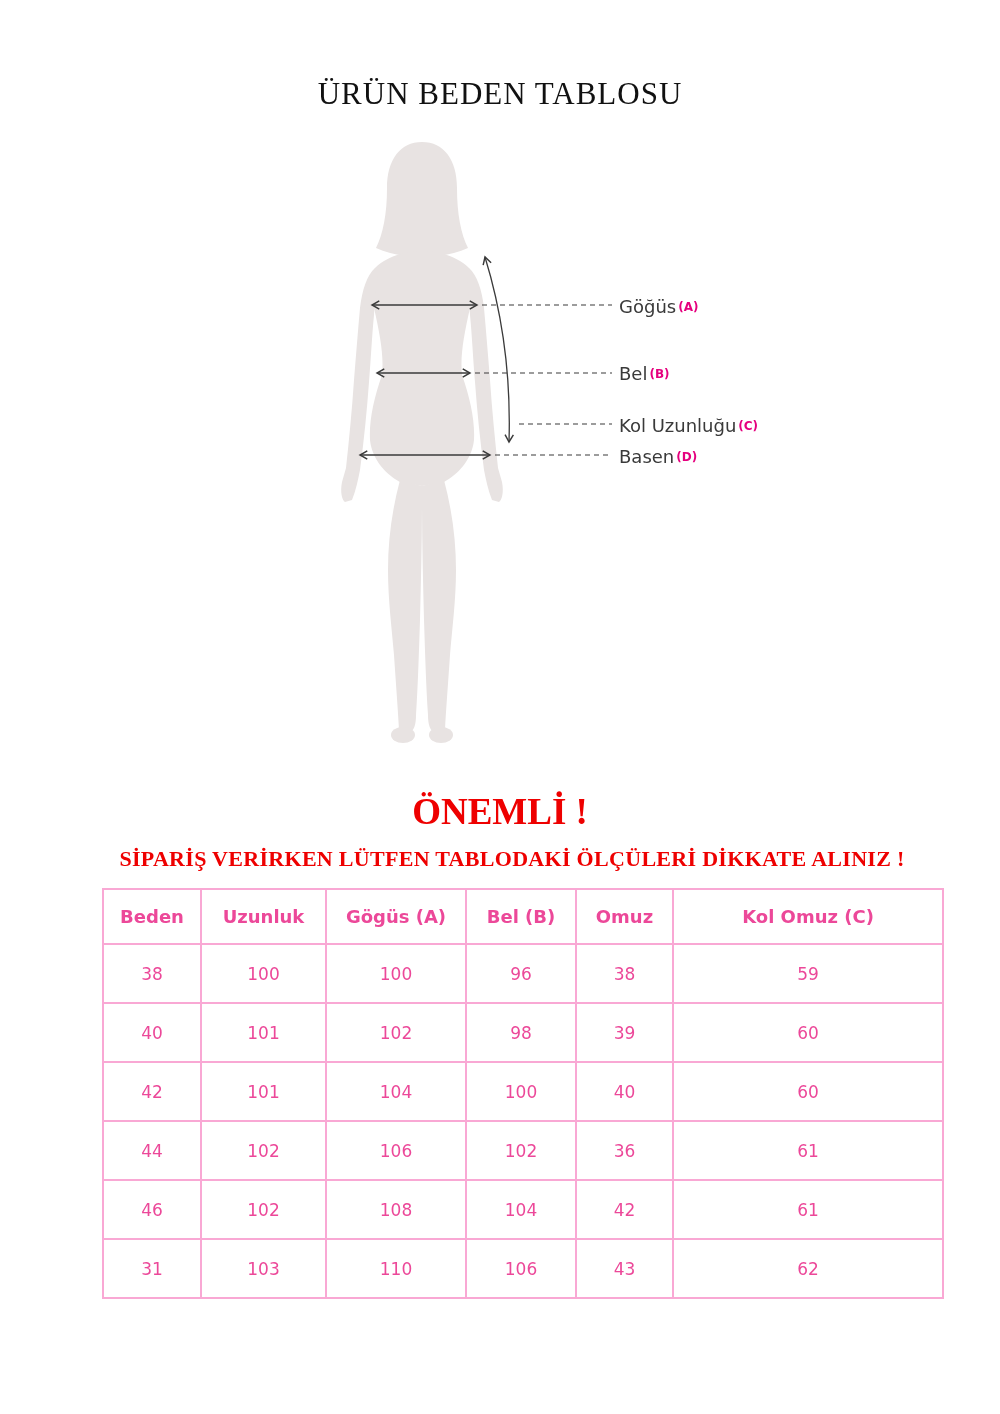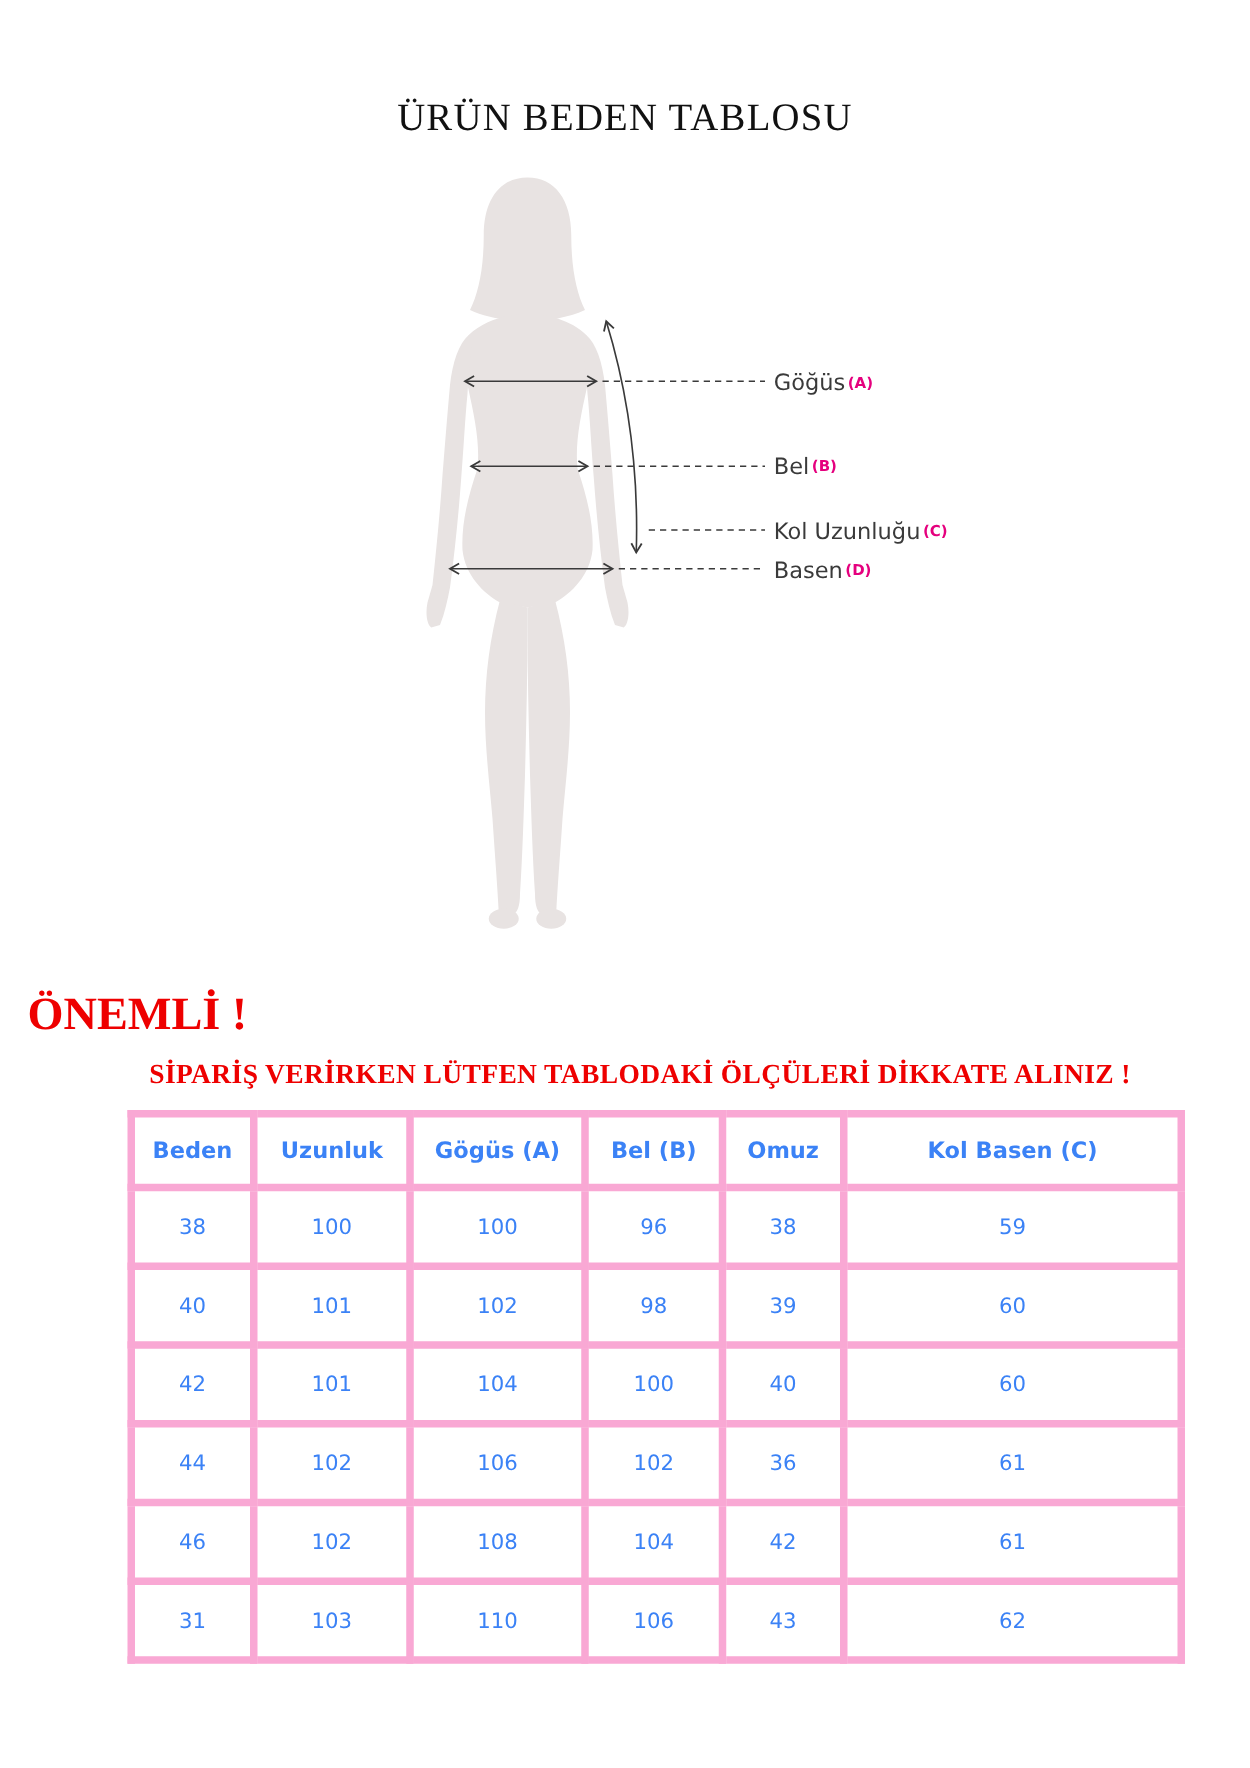--- a/index.html
+++ b/index.html
@@ -25,39 +25,39 @@
     position:absolute;left:597px;height:22px;line-height:22px;
     white-space:nowrap;
   }
   .m-name{font-size:18px;color:#3a3a3a;}
   .m-letter{
     font-size:12px;font-weight:bold;
     color:var(--accent-magenta,#e5007e);
     position:relative;top:-2px;margin-left:2px;
   }
   .imp-head{
-    position:absolute;top:790px;left:0;width:100%;
+    position:absolute;top:790px;left:0;width:100%;text-align:center;
     font-family:"Liberation Serif","DejaVu Serif",serif;
     font-size:37px;font-weight:bold;
     color:var(--accent-red,#ee0000);
   }
   .imp-note{
     position:absolute;top:846px;left:12px;width:100%;text-align:center;
     font-family:"Liberation Serif","DejaVu Serif",serif;
     font-size:22px;font-weight:bold;
     color:var(--accent-red,#ee0000);
     letter-spacing:.3px;
   }
   .size-table{
     position:absolute;left:80px;top:888px;width:840px;
     border-collapse:collapse;table-layout:fixed;
   }
   .size-table th,.size-table td{
-    border:6px solid #f9a8d4;text-align:center;vertical-align:middle;
-    color:#3b82f6;
+    border:2px solid #f9a8d4;text-align:center;vertical-align:middle;
+    color:#ec4899;
     margin-top:39px;
   }
   .size-table th{font-size:18px;font-weight:bold;height:51px;}
   .size-table td{font-size:17px;font-weight:400;height:55px;}
 </style>
 </head>
 <body>
 
 <div class="page">
 
@@ -132,21 +132,21 @@
         <col style="width:97px">
         <col style="width:270px">
     </colgroup>
     <thead>
       <tr>
         <th>Beden</th>
         <th>Uzunluk</th>
         <th>Gögüs (A)</th>
         <th>Bel (B)</th>
         <th>Omuz</th>
-        <th>Kol Basen (C)</th>
+        <th>Kol Omuz (C)</th>
       </tr>
     </thead>
     <tbody>
       <tr>
         <td>38</td>
         <td>100</td>
         <td>100</td>
         <td>96</td>
         <td>38</td>
         <td>59</td>

